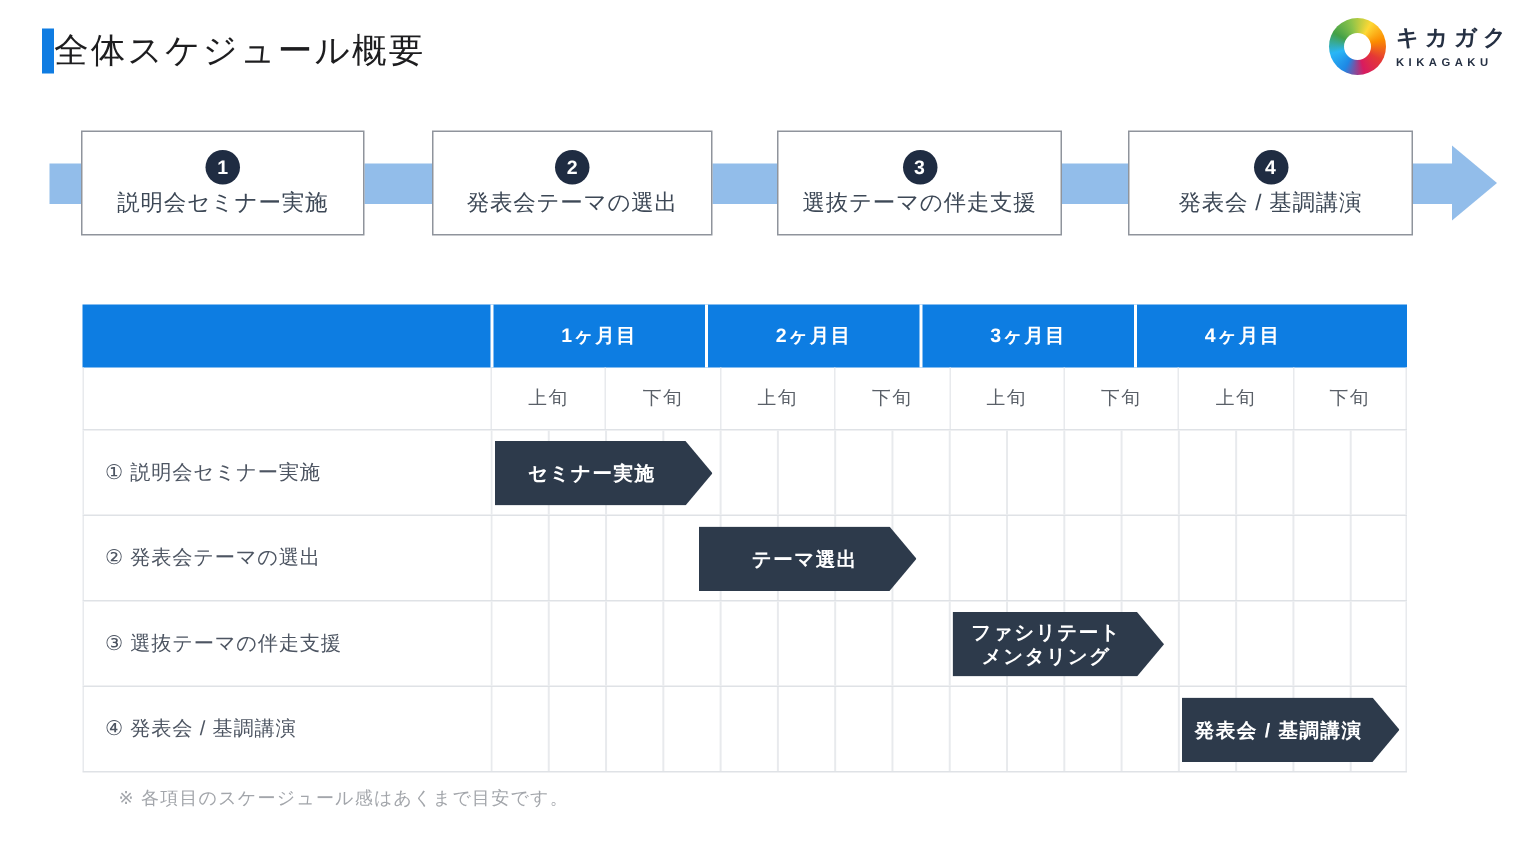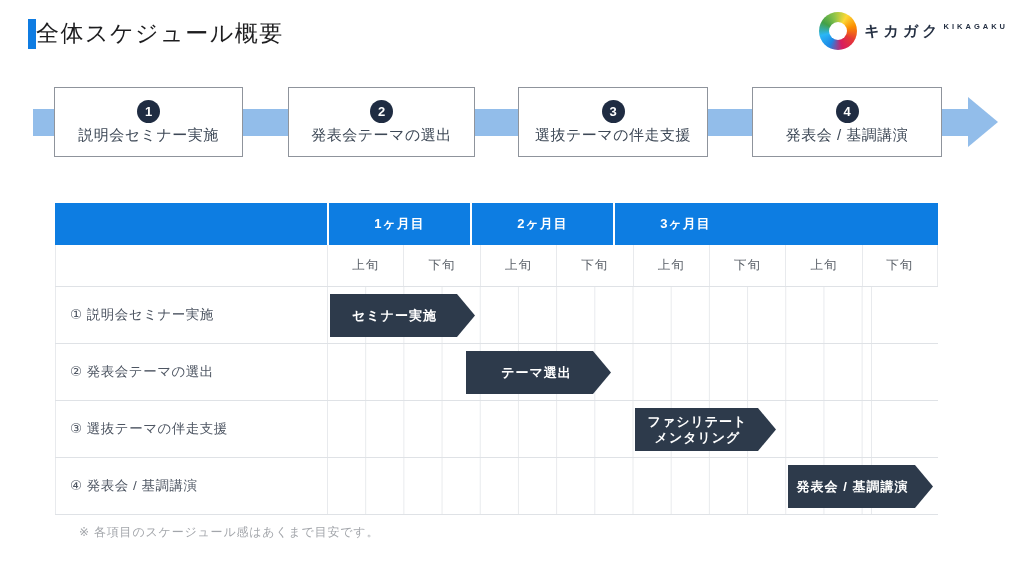--- a/index.html
+++ b/index.html
@@ -9,21 +9,21 @@
   
   .title-row{position:absolute;left:28px;top:18px;display:flex;align-items:center;}
   .accent{width:8px;height:30px;background:#0f7ce2;}
   h1{margin:0;font-size:23px;font-weight:500;letter-spacing:1.5px;color:#1d1d1f;}
 
   
   .logo{position:absolute;right:16px;top:12px;display:flex;align-items:center;gap:7px;}
   .logo-ring{width:38px;height:38px;border-radius:50%;position:relative;
     background:conic-gradient(from 210deg,#1e88e5,#29b6f6,#43a047,#8bc34a,#fdd835,#fb8c00,#e53935,#d81b60,#1e88e5);}
   .logo-hole{position:absolute;left:10px;top:10px;width:18px;height:18px;border-radius:50%;background:#fff;}
-  .logo-text{display:flex;flex-direction:row;align-items:flex-start;gap:2px;}
+  .logo-text{display:flex;flex-direction:column;align-items:flex-start;gap:2px;}
   .logo-jp{font-size:15px;font-weight:bold;letter-spacing:4px;color:#253043;}
   .logo-en{font-size:7.5px;font-weight:bold;letter-spacing:3px;color:#253043;}
 
   
   .flow{position:absolute;left:0;top:87px;width:1024px;height:70px;}
   .band{position:absolute;left:33px;top:22px;width:935px;height:27px;background:#92bdea;}
   .band-head{position:absolute;left:968px;top:10px;width:0;height:0;
     border-top:25px solid transparent;border-bottom:25px solid transparent;border-left:30px solid #92bdea;}
   .step{position:absolute;top:0;height:70px;background:#fff;border:1px solid #8f949c;box-sizing:border-box;
     display:flex;flex-direction:column;align-items:center;justify-content:center;gap:3px;}
@@ -42,21 +42,21 @@
   .g-month{width:143px;box-sizing:border-box;border-left:2px solid #fff;
     display:flex;align-items:center;justify-content:center;color:#fff;font-size:13px;font-weight:bold;letter-spacing:1px;}
   .g-subheader{display:flex;height:42px;border-bottom:1px solid #dfe2e6;box-sizing:border-box;}
   .g-label-spacer{width:272px;box-sizing:border-box;border-left:1px solid #e8eaed;}
   .g-sub{width:76.375px;box-sizing:border-box;border-left:1px solid #e8eaed;
     display:flex;align-items:center;justify-content:center;font-size:12.5px;color:#5a6068;letter-spacing:1px;}
   .g-sub:last-child{border-right:1px solid #e8eaed;}
   .g-row{display:flex;height:57px;border-bottom:1px solid #dfe2e6;box-sizing:border-box;}
   .g-rowlabel{width:272px;box-sizing:border-box;border-left:1px solid #e8eaed;
     display:flex;align-items:center;padding-left:14px;font-size:13.5px;color:#4d5562;letter-spacing:0.5px;}
-  .g-timeline{position:relative;width:545px;box-sizing:border-box;border-right:1px solid #e8eaed;
+  .g-timeline{position:relative;width:611px;box-sizing:border-box;border-right:1px solid #e8eaed;
     background-image:linear-gradient(to right,#e8eaed 1px,transparent 1px);
     background-size:38.1875px 100%;background-repeat:repeat-x;}
   .bar{position:absolute;top:7px;height:43px;width:145px;background:#2d3a4b;
     clip-path:polygon(0 0,calc(100% - 18px) 0,100% 50%,calc(100% - 18px) 100%,0 100%);
     color:#fff;font-size:13px;font-weight:bold;letter-spacing:1px;line-height:1.2;
     display:flex;align-items:center;justify-content:center;padding-right:16px;box-sizing:border-box;
     text-align:center;white-space:pre-line;}
   .bar-m1{left:3px;}
   .bar-m2{left:139px;padding-left:12px;}
   .bar-m3{left:308px;width:141px;}
@@ -104,20 +104,21 @@
     <div class="step-label">発表会 / 基調講演</div>
   </div>
 </div>
 
 <div class="gantt">
   <div class="g-header">
     <div class="g-corner"></div>
     <div class="g-month">1ヶ月目</div>
     <div class="g-month">2ヶ月目</div>
     <div class="g-month">3ヶ月目</div>
+    <div class="g-month">4ヶ月目</div>
   </div>
 
   <div class="g-subheader">
     <div class="g-label-spacer"></div>
     <div class="g-sub">上旬</div>
     <div class="g-sub">下旬</div>
     <div class="g-sub">上旬</div>
     <div class="g-sub">下旬</div>
     <div class="g-sub">上旬</div>
     <div class="g-sub">下旬</div>

